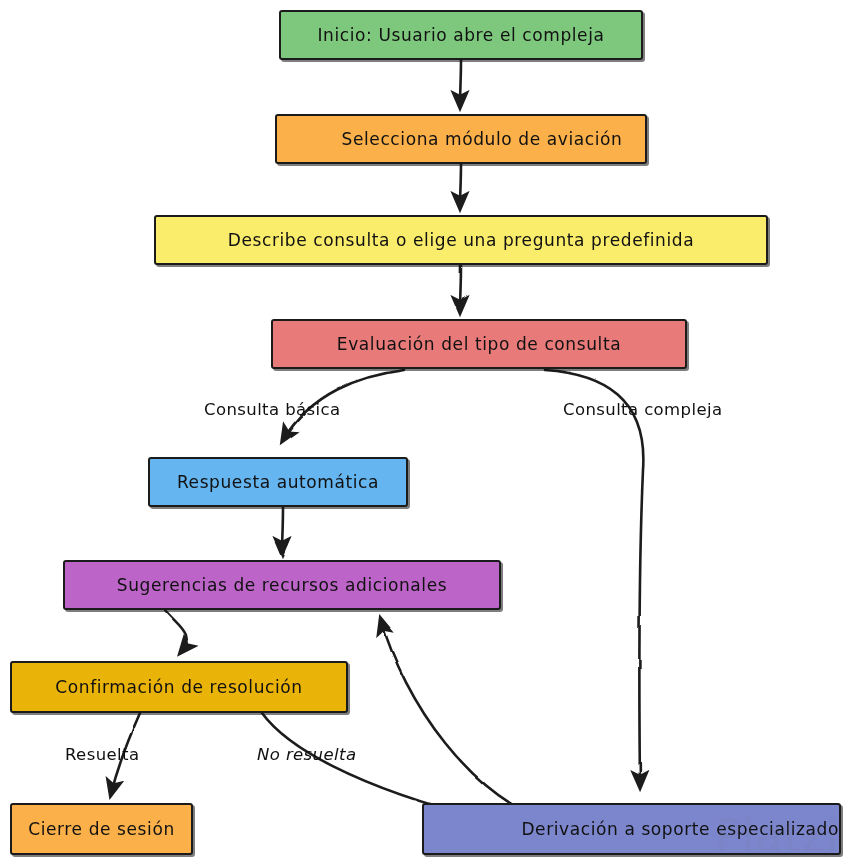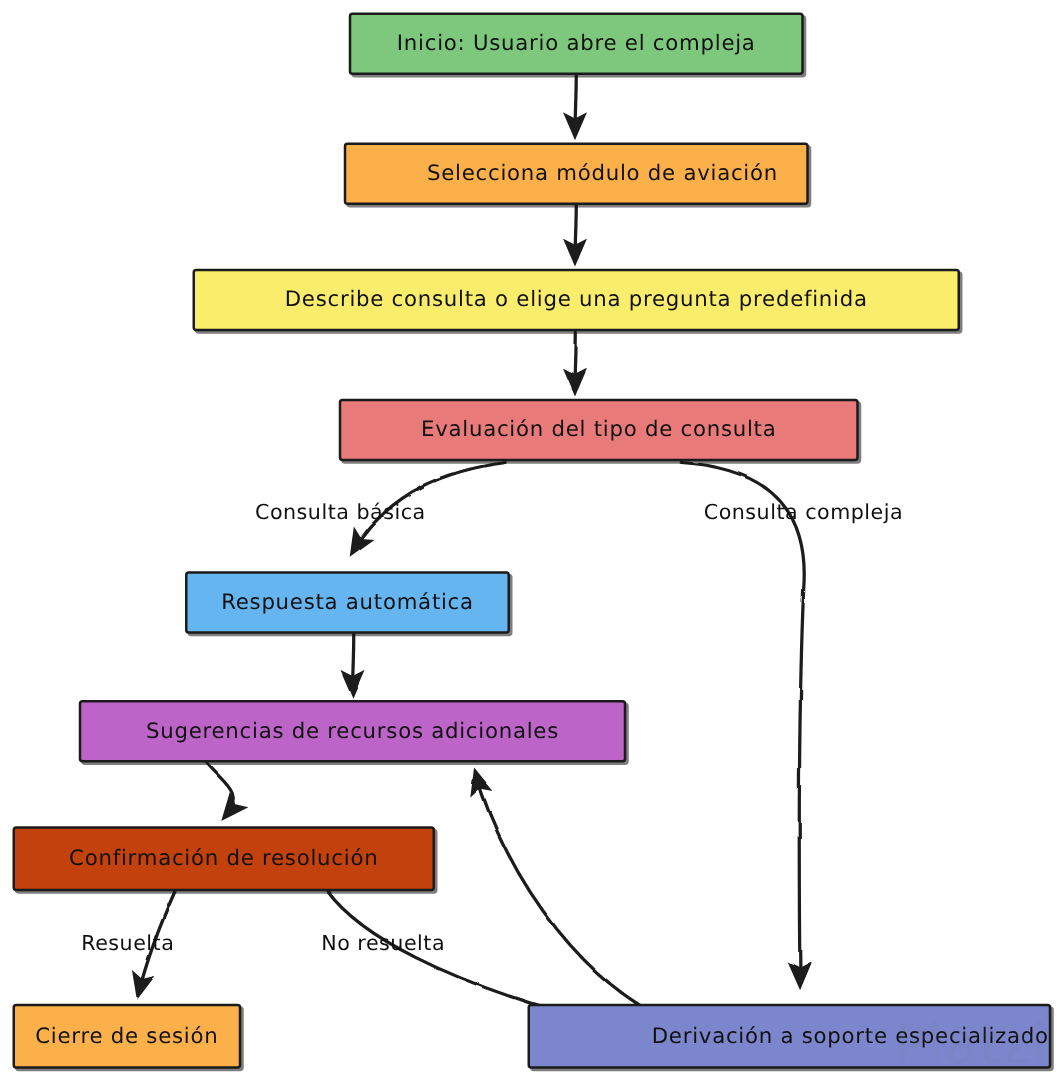--- a/index.html
+++ b/index.html
@@ -130,35 +130,35 @@
   </div>
 
   <div class="node" style="left:148px; top:457px; width:260px; height:50px; background:#64b5f0;justify-content:center;">
     <span>Respuesta automática</span>
   </div>
 
   <div class="node" style="left:63px; top:560px; width:438px; height:50px; background:#bc64c8;">
     <span>Sugerencias de recursos adicionales</span>
   </div>
 
-  <div class="node" style="left:10px; top:661px; width:338px; height:52px; background:#c2410c;">
+  <div class="node" style="left:10px; top:661px; width:338px; height:52px; background:#eab308;">
     <span>Confirmación de resolución</span>
   </div>
 
   <div class="node" style="left:10px; top:803px; width:183px; height:52px; background:#fbb04a;">
     <span>Cierre de sesión</span>
   </div>
 
   <div class="node" style="left:422px; top:803px; width:419px; height:52px; background:#7b86cc;justify-content:flex-end;">
     <span>Derivación a soporte especializado</span>
   </div>
 
   <div class="edge-label" style="left:204px; top:400px;">Consulta básica</div>
 
   <div class="edge-label" style="left:563px; top:400px;">Consulta compleja</div>
 
   <div class="edge-label" style="left:65px; top:745px;">Resuelta</div>
 
-  <div class="edge-label" style="left:257px; top:745px;">No resuelta</div>
+  <div class="edge-label" style="left:257px; top:745px;font-style:italic;">No resuelta</div>
 
   <div class="watermark">Platzi</div>
 
 </div>
 
 </body></html>

